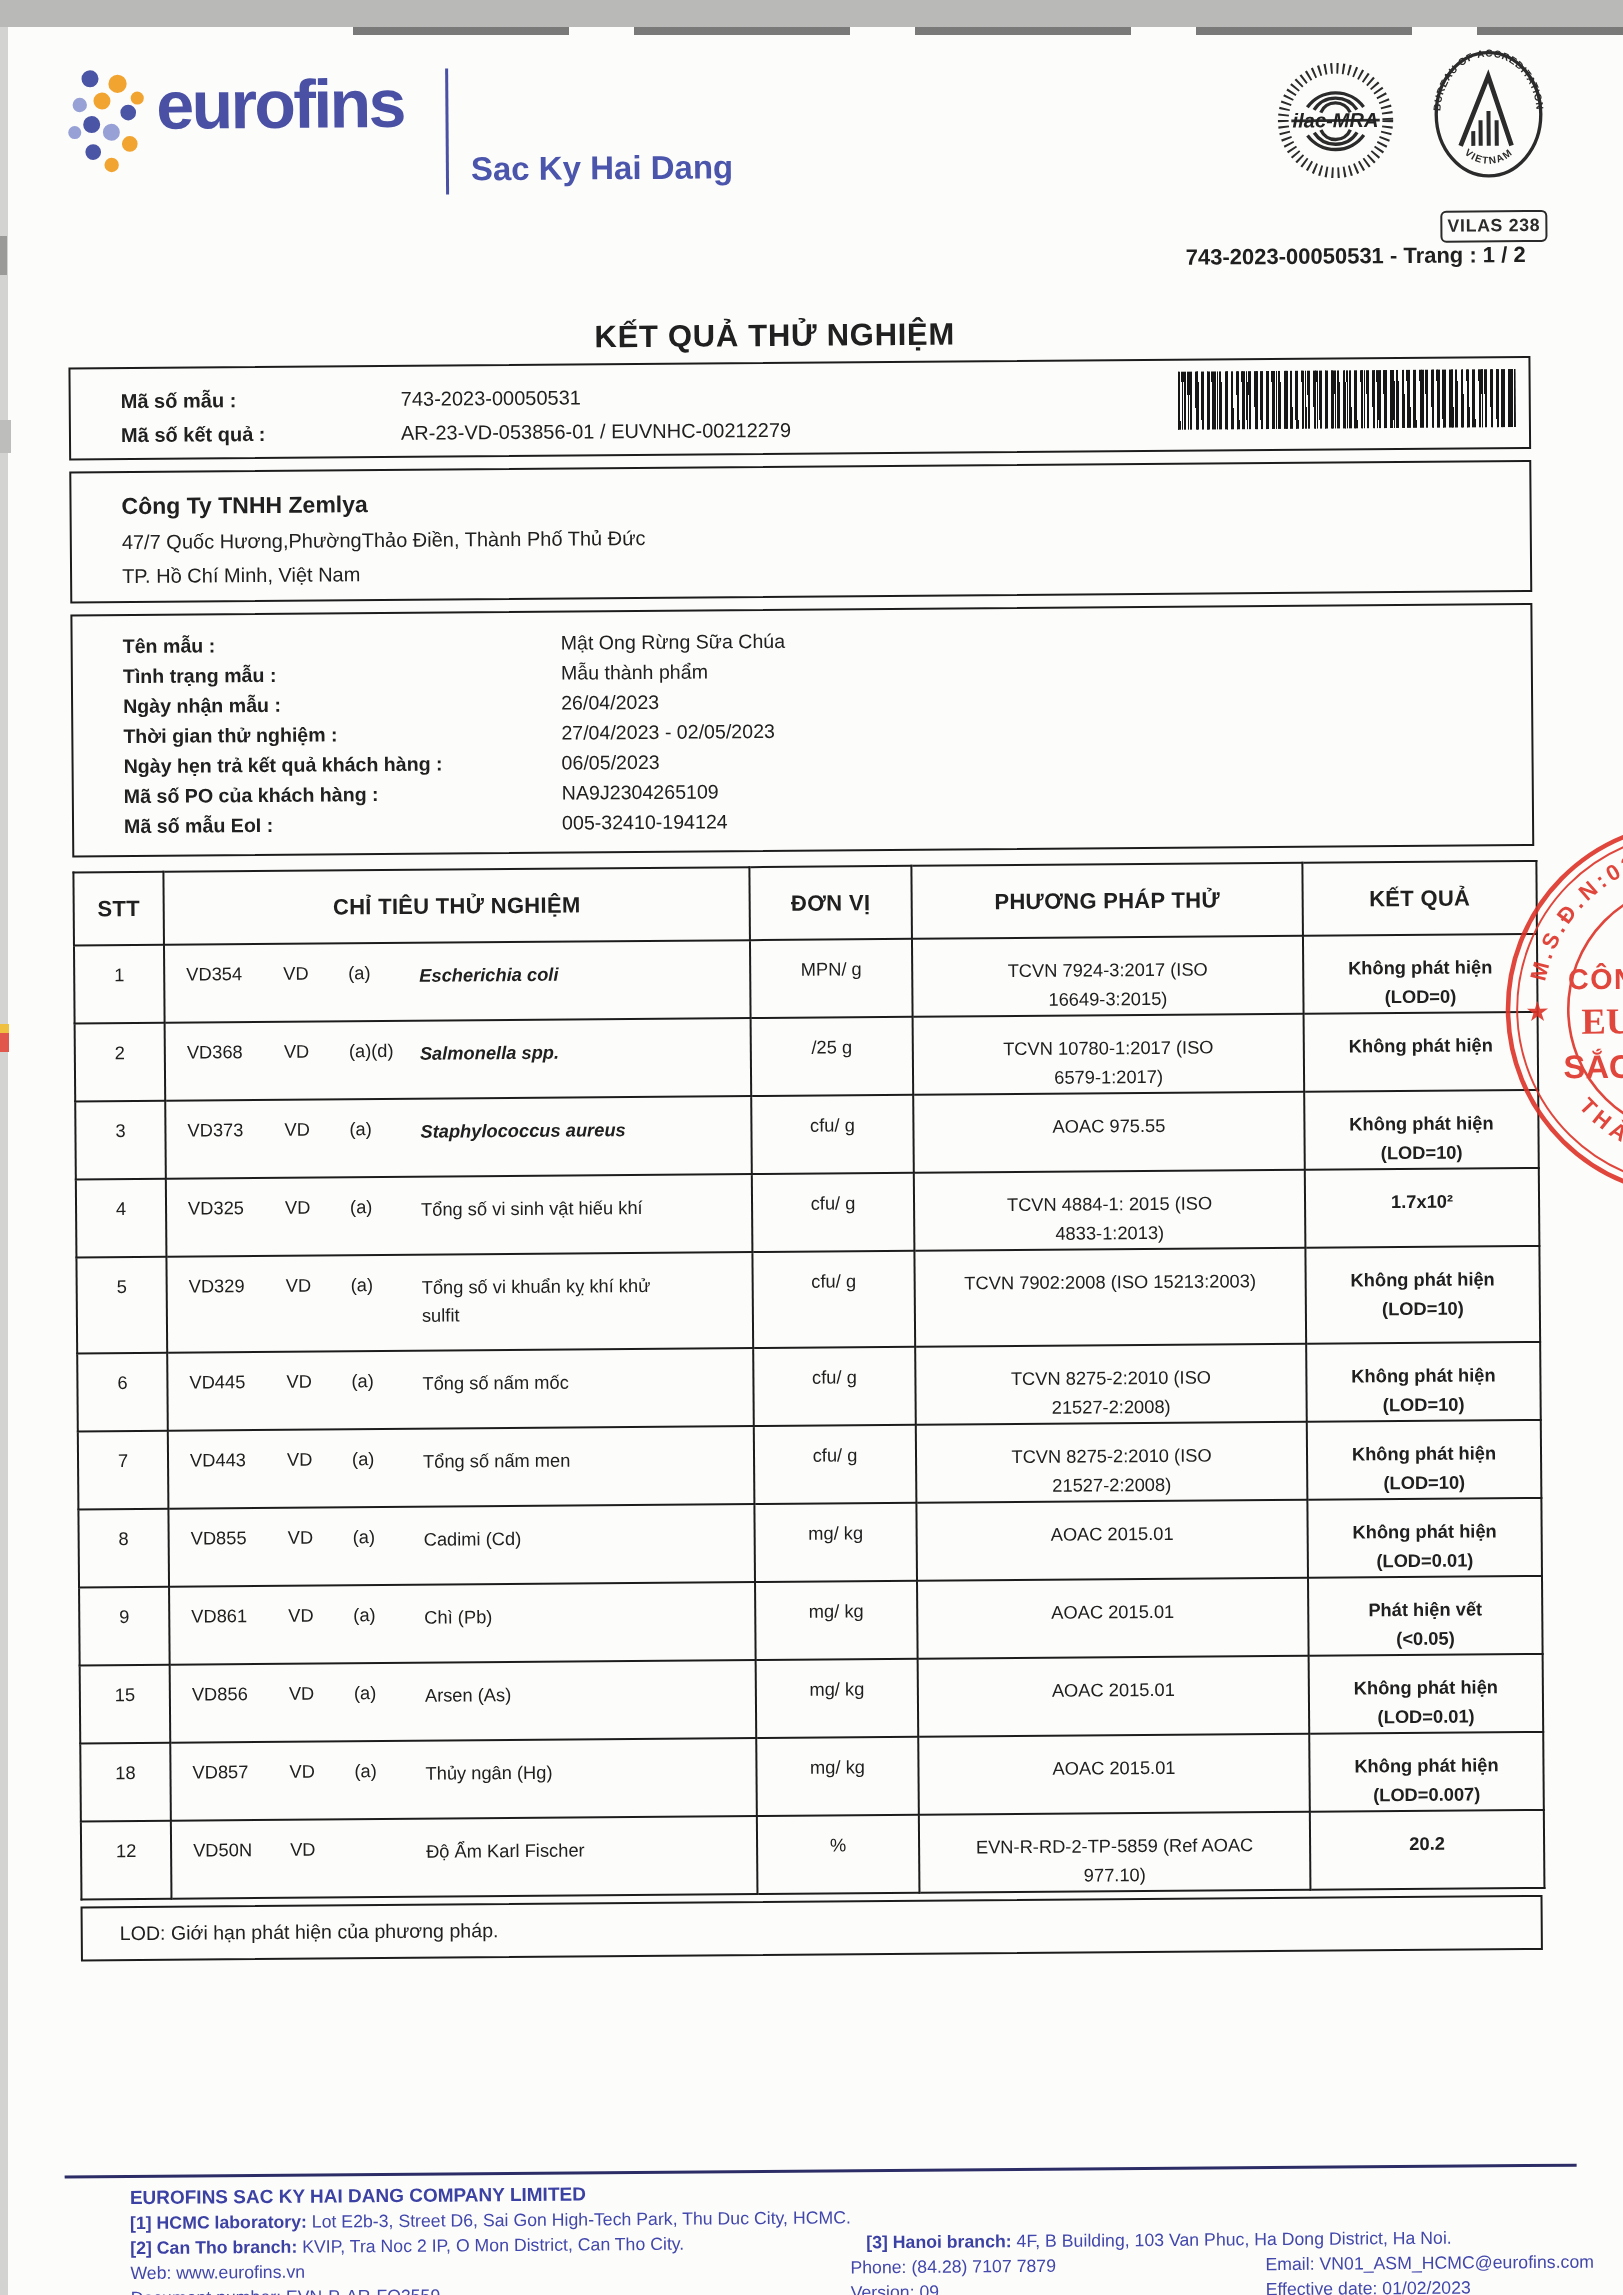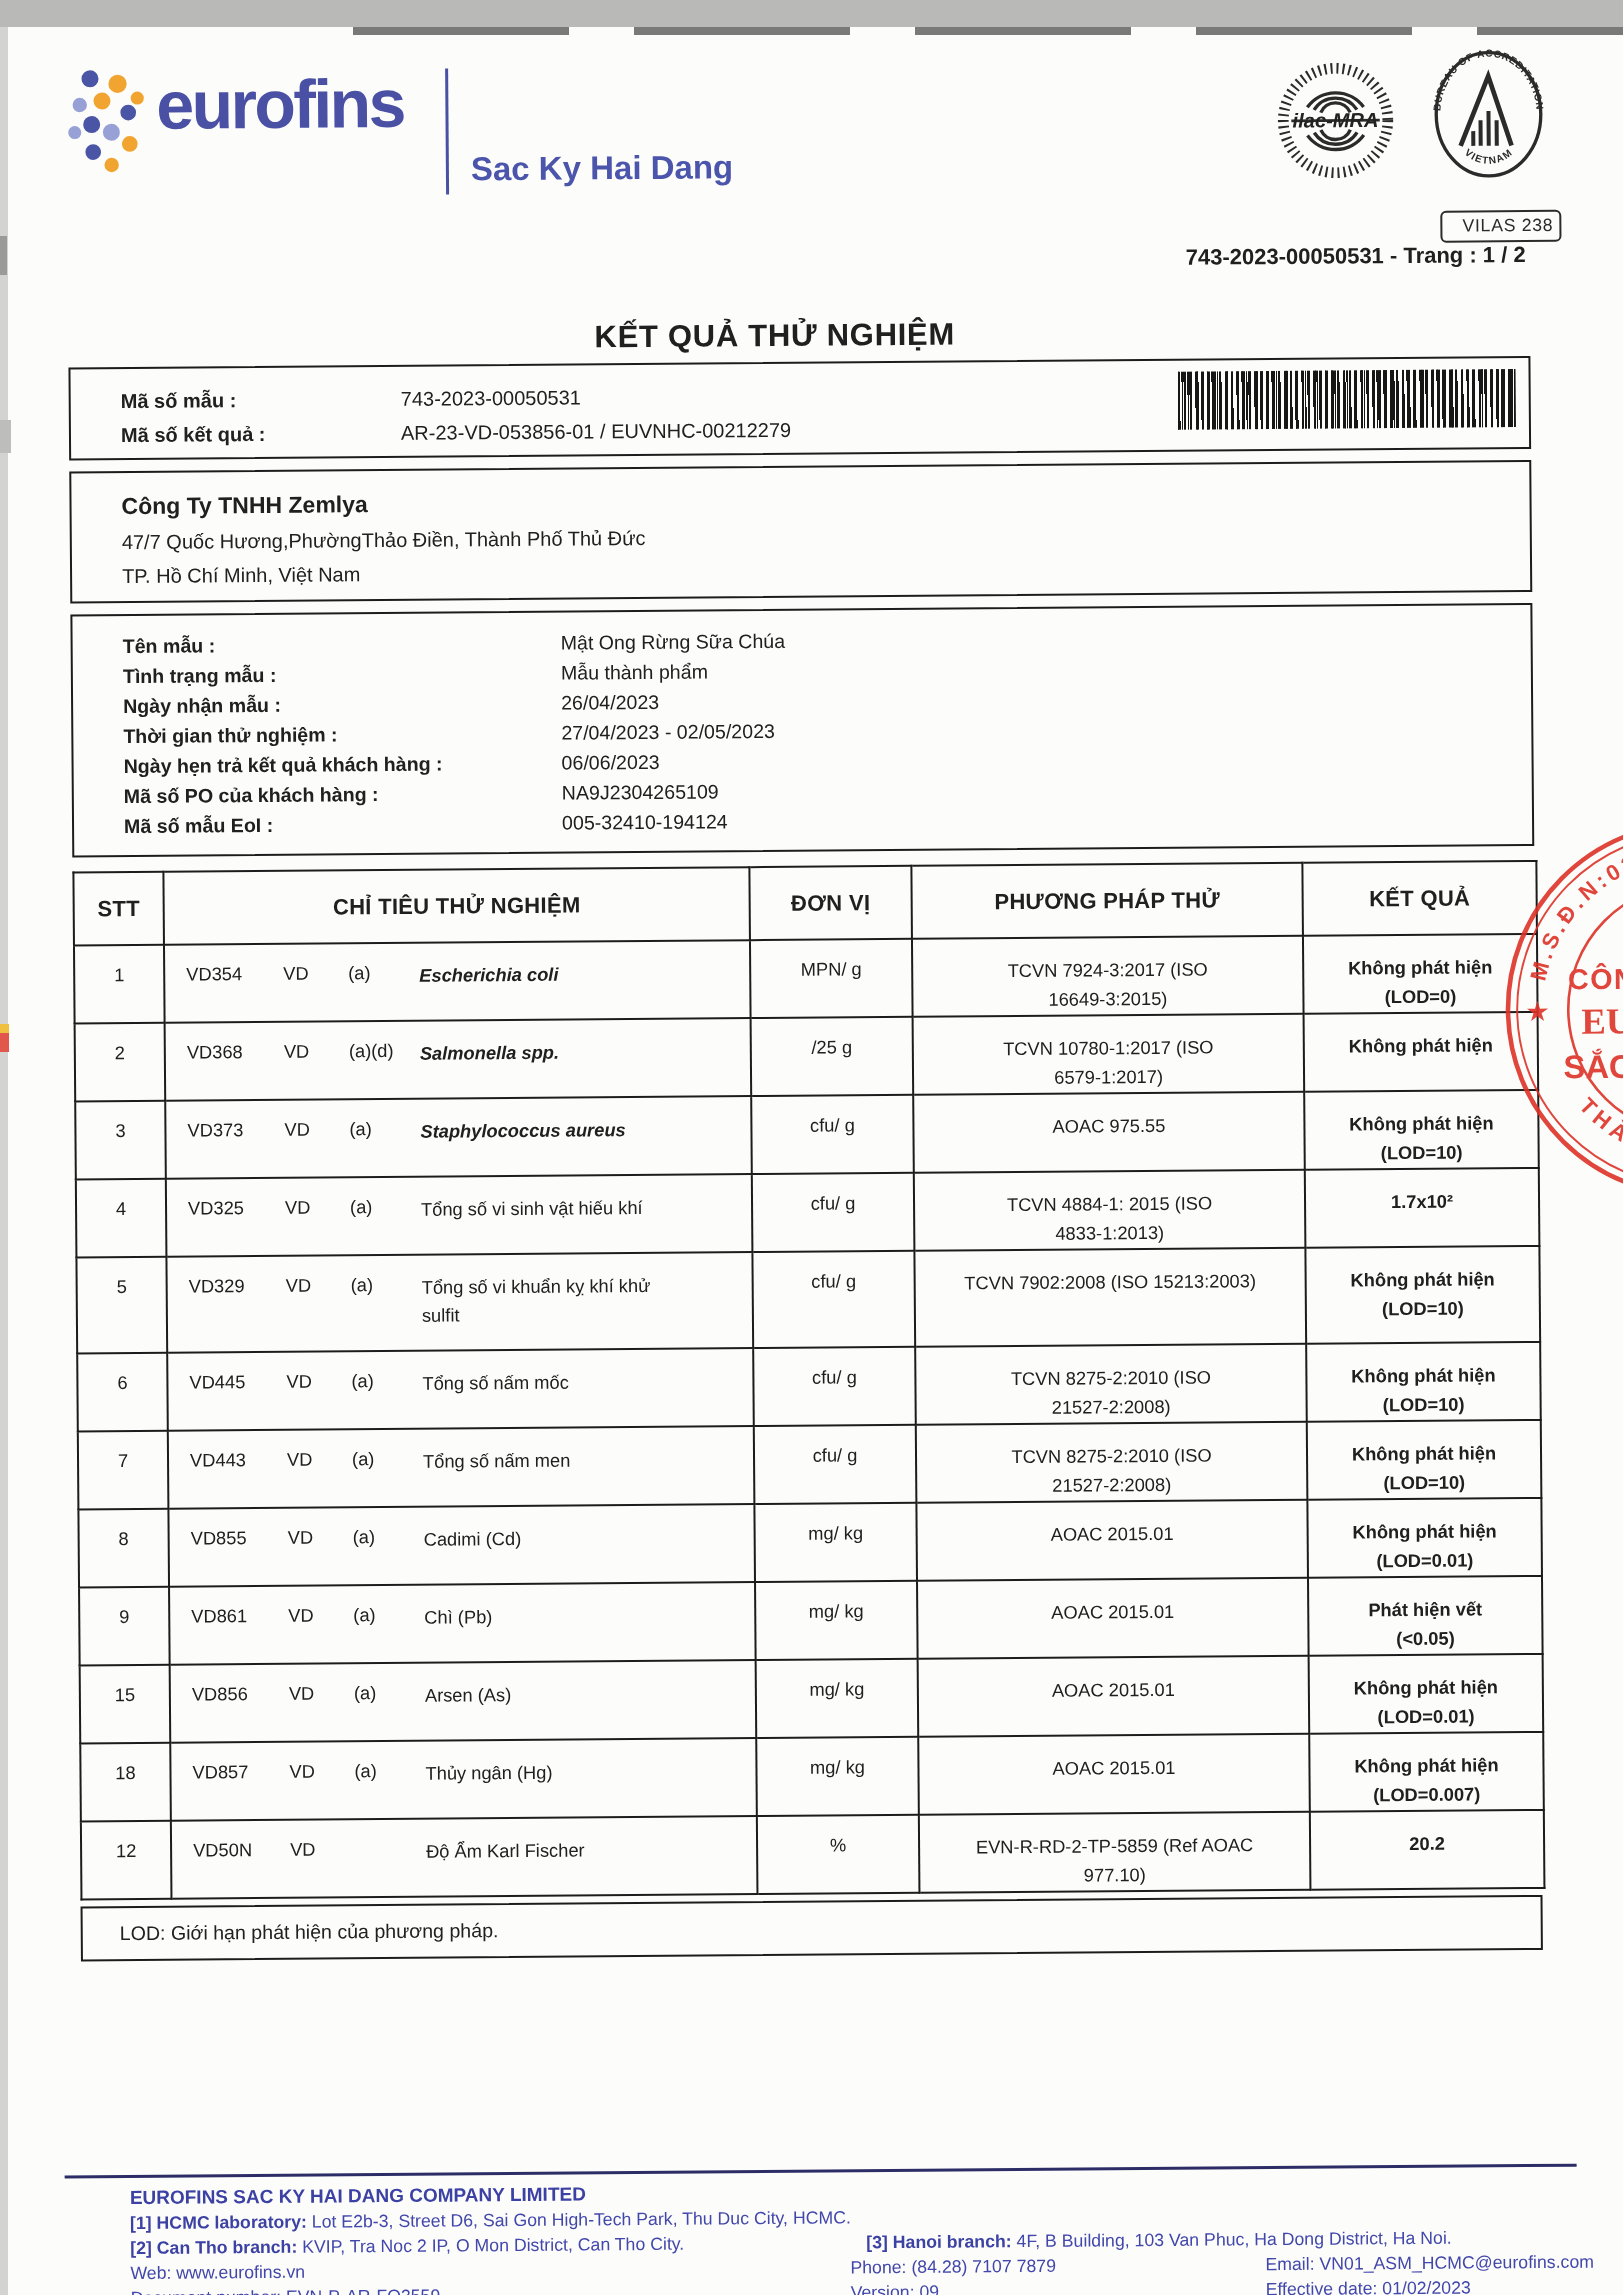--- a/index.html
+++ b/index.html
@@ -16,21 +16,21 @@
   .art-speck{position:absolute;left:0;top:997px;width:9.2px;height:27.5px;background:linear-gradient(#f0c040 0 9.2px,#e2574b 9.2px);}
 
   
   .dots{position:absolute;left:73px;top:37px;}
   .brand{position:absolute;left:164px;top:39px;font-size:68px;font-weight:bold;letter-spacing:-2.6px;color:#4a51a5;}
   .vline{position:absolute;left:453px;top:44px;width:2.6px;height:126px;background:#4a51a5;}
   .division{position:absolute;left:478px;top:126px;font-size:33px;font-weight:bold;color:#4a55ab;}
   .ilac{position:absolute;left:1276px;top:36px;}
   .boa{position:absolute;left:1429px;top:26px;}
   .vilas{position:absolute;left:1447px;top:194px;width:103px;height:27.5px;border:2px solid #2b2b2b;border-radius:5.9px;
-    display:flex;align-items:center;justify-content:center;font-size:17.7px;font-weight:normal;color:#2b2b2b;letter-spacing:0.7px;padding-left:14px;}
+    display:flex;align-items:center;justify-content:center;font-size:17.7px;font-weight:bold;color:#2b2b2b;letter-spacing:0.7px;}
 
   .doc-ref{position:absolute;right:92px;top:226px;font-size:22px;font-weight:bold;}
   .title{position:absolute;left:74px;top:275px;width:1413px;text-align:center;font-size:31px;font-weight:bold;letter-spacing:0.7px;}
 
   
   .box{position:absolute;left:74px;width:1462px;border:2.6px solid #1c1c1c;box-sizing:border-box;background:transparent;}
   .box1{top:340px;height:93px;padding-top:15.7px;}
   .box2{top:444px;height:132px;padding:19.6px 0 0 50px;}
   .box3{top:587px;height:243px;padding:15.7px 0 0 50px;}
 
@@ -183,21 +183,21 @@
           <span class="v">26/04/2023</span>
         </div>
 
         <div class="kv3">
           <span class="k">Thời gian thử nghiệm :</span>
           <span class="v">27/04/2023 - 02/05/2023</span>
         </div>
 
         <div class="kv3">
           <span class="k">Ngày hẹn trả kết quả khách hàng :</span>
-          <span class="v">06/06/2023</span>
+          <span class="v">06/05/2023</span>
         </div>
 
         <div class="kv3">
           <span class="k">Mã số PO của khách hàng :</span>
           <span class="v">NA9J2304265109</span>
         </div>
 
         <div class="kv3">
           <span class="k">Mã số mẫu EoI :</span>
           <span class="v">005-32410-194124</span>

